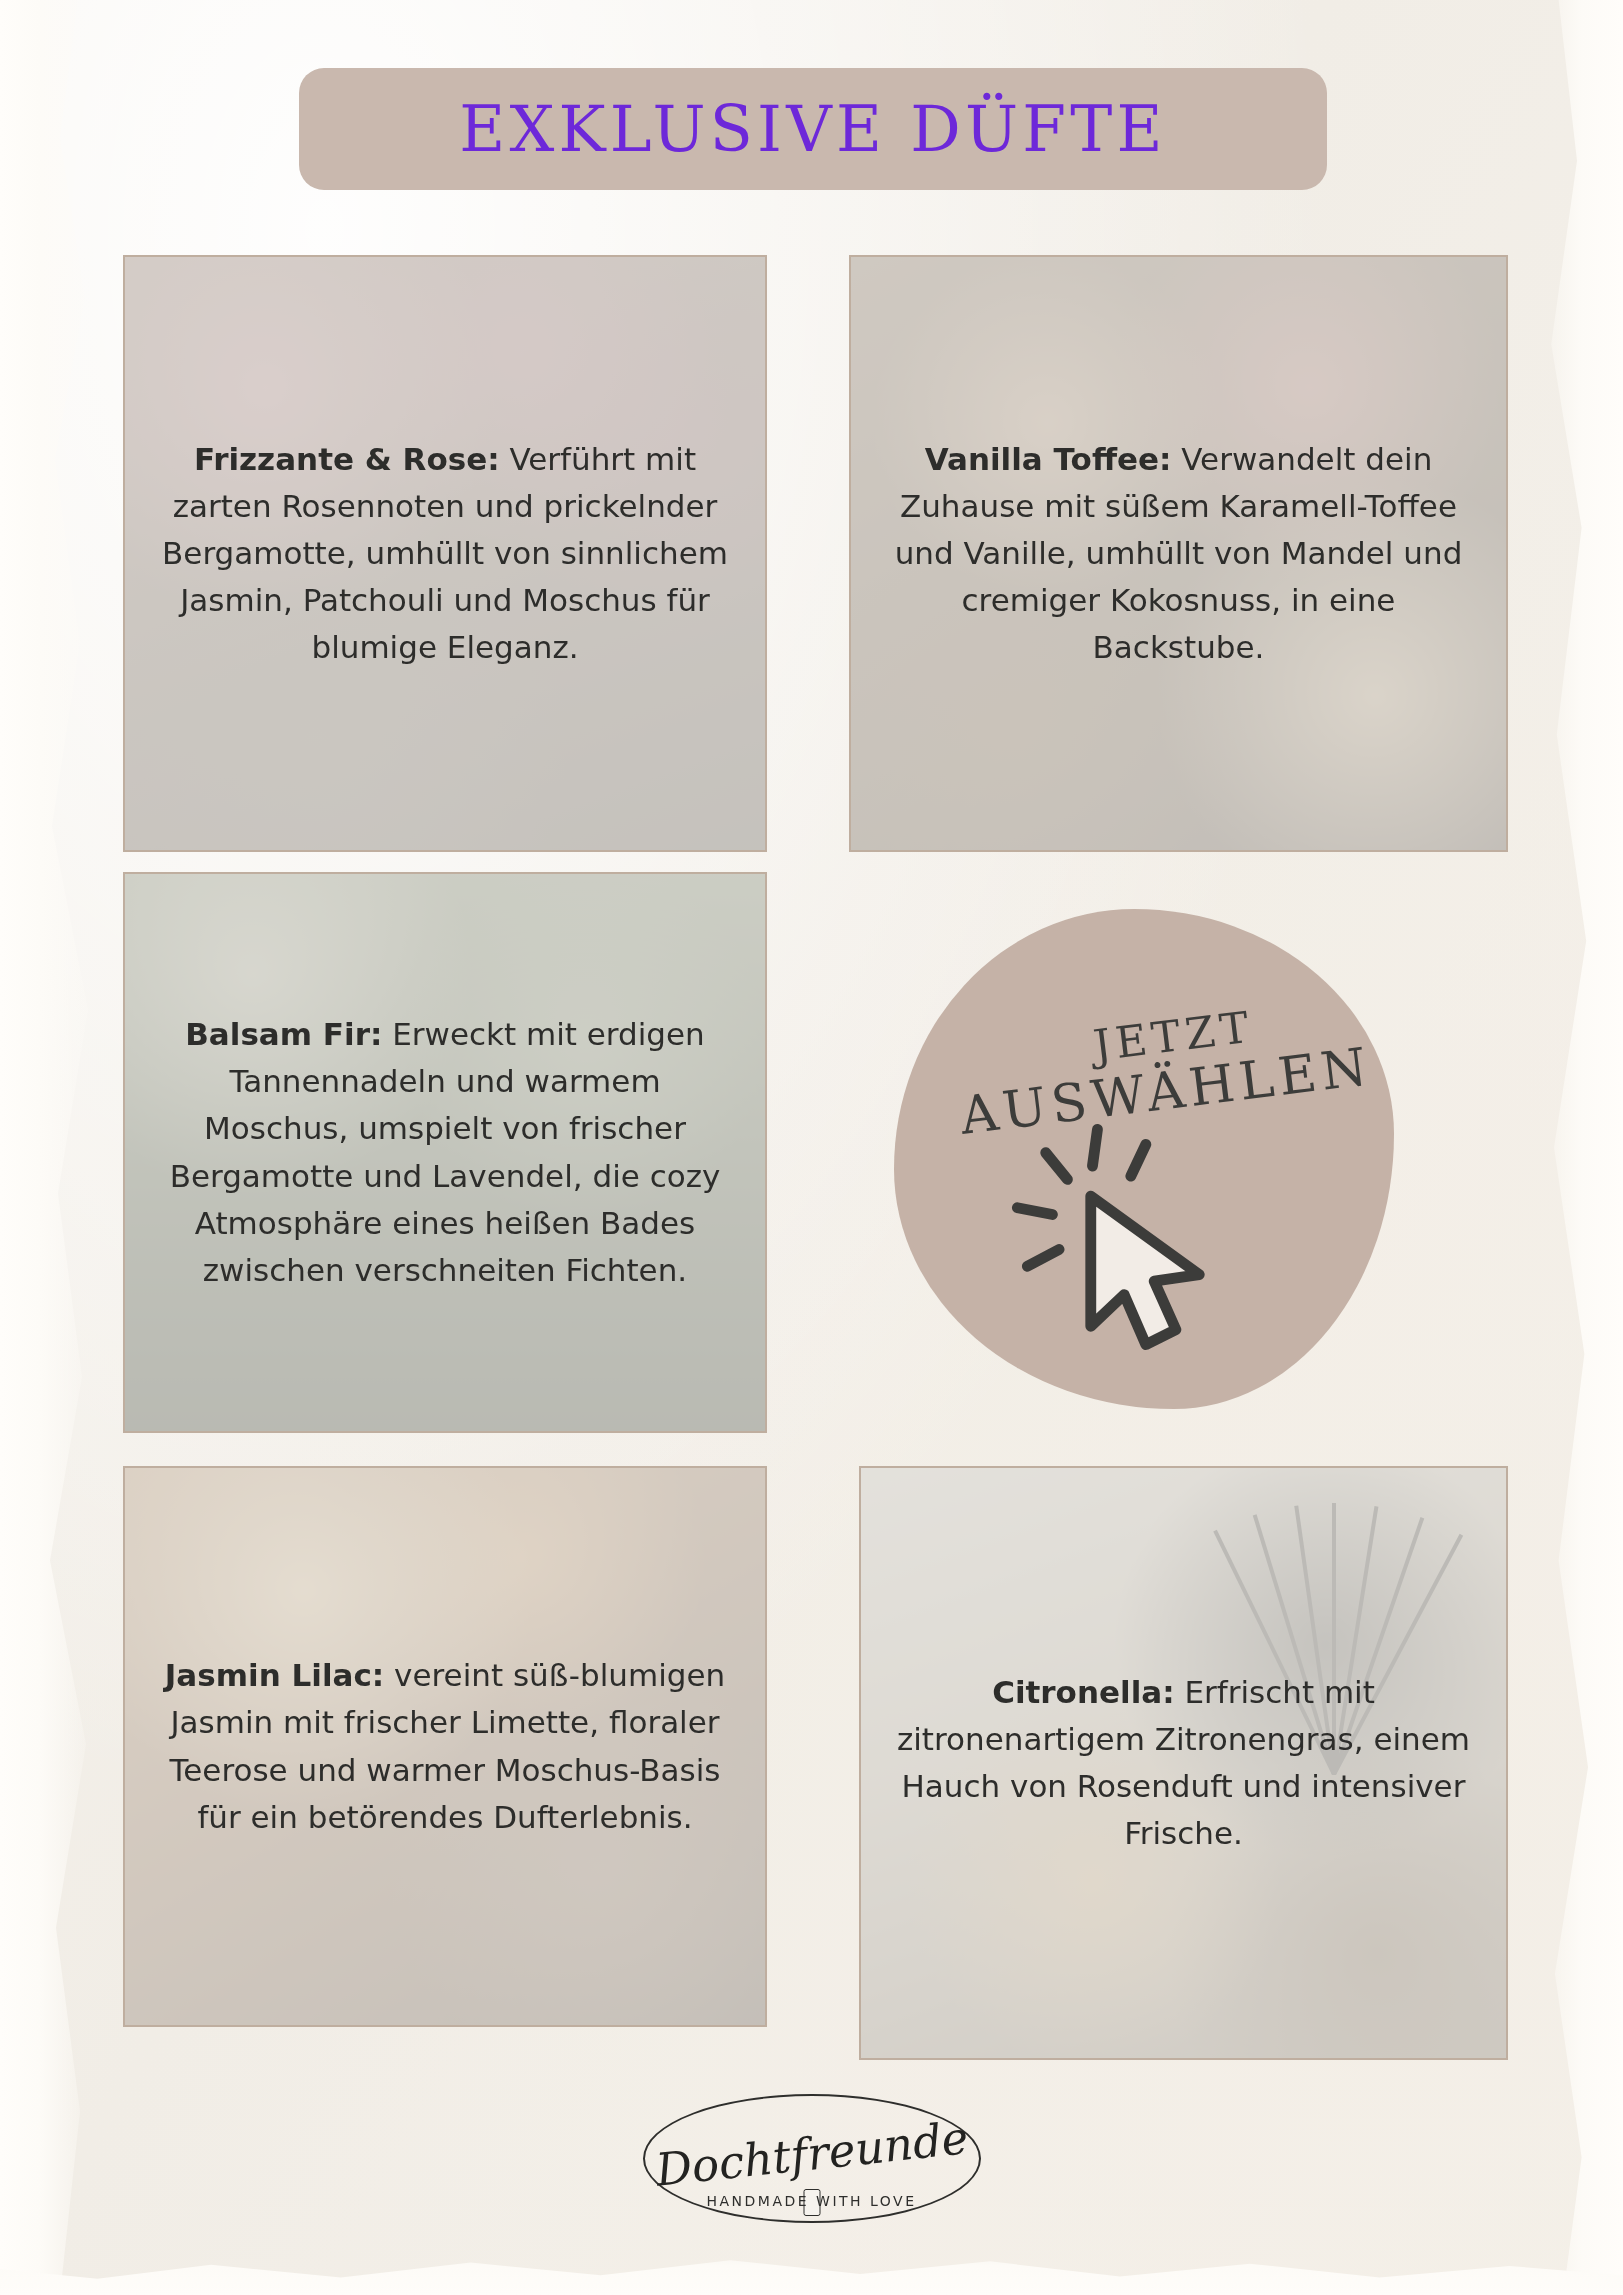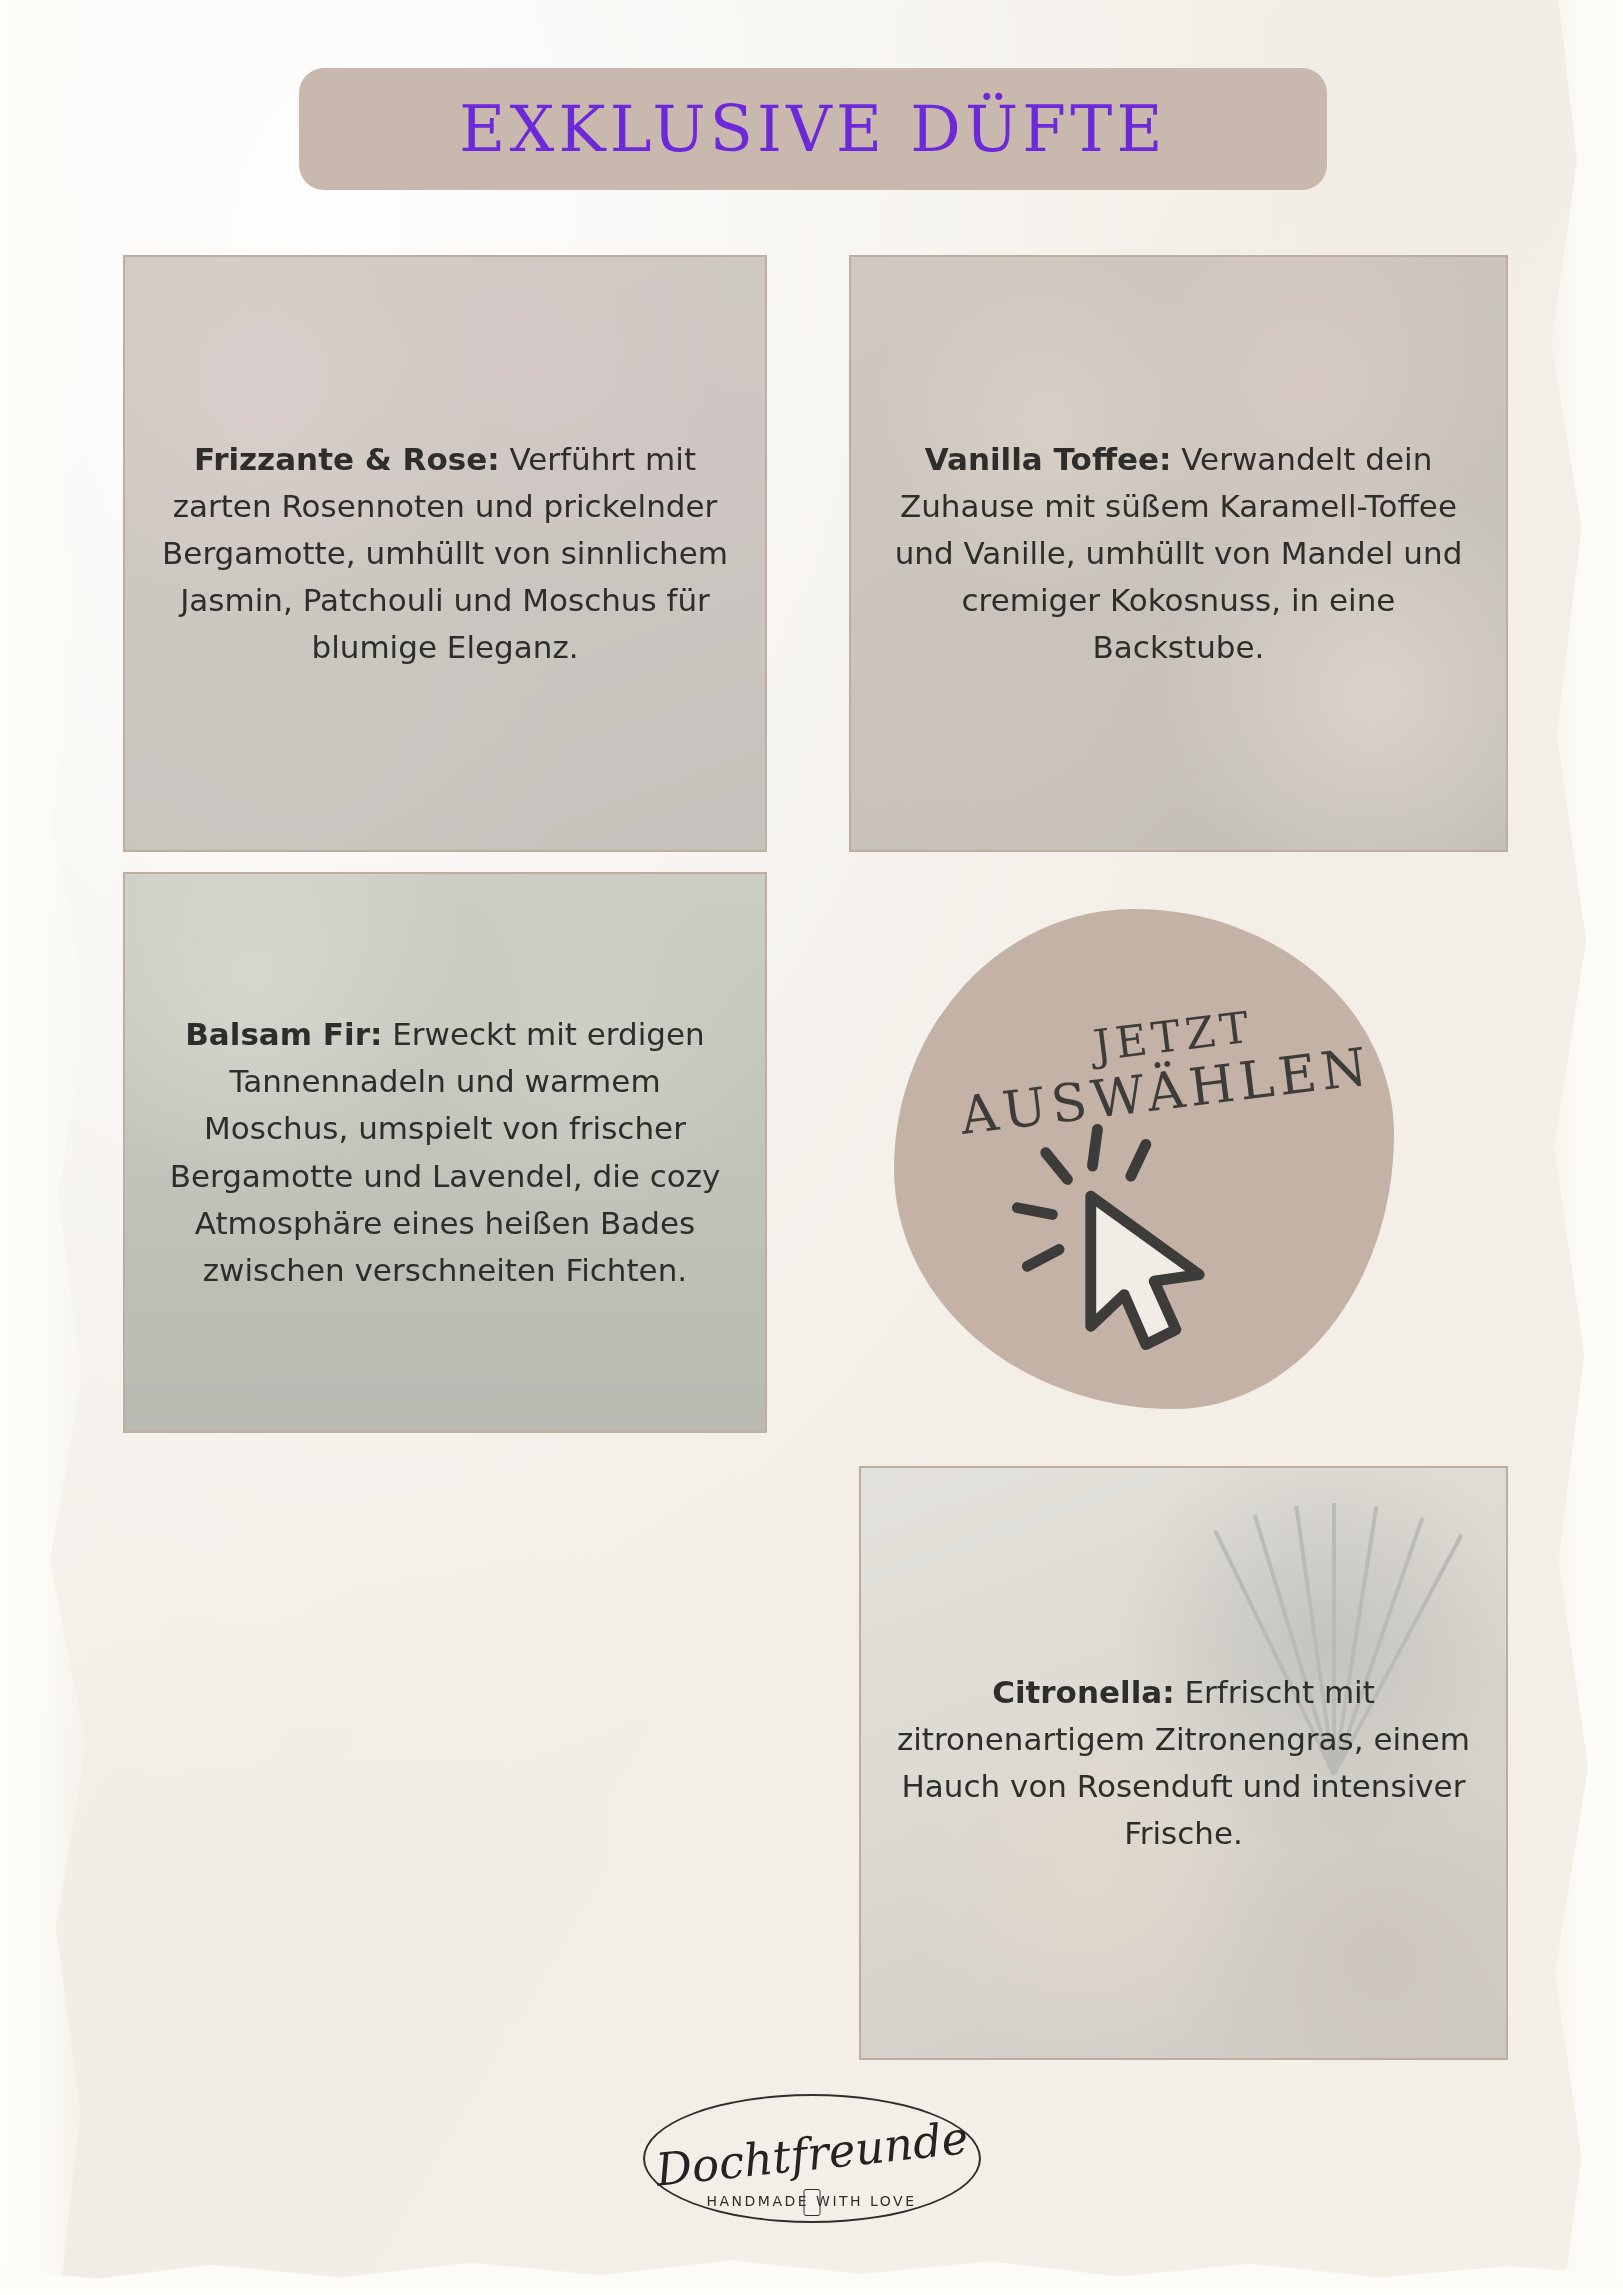--- a/index.html
+++ b/index.html
@@ -301,20 +301,27 @@
         <line x1="118" y1="16" x2="112" y2="60"></line>
         <line x1="56" y1="44" x2="82" y2="76"></line>
         <line x1="22" y1="110" x2="64" y2="118"></line>
         <line x1="176" y1="34" x2="158" y2="72"></line>
         <line x1="34" y1="180" x2="72" y2="160"></line>
       </g>
       <path d="M110 96 L110 252 L150 214 L176 274 L212 256 L186 198 L240 190 Z" fill="#f2ece6" stroke="#3c3c3a" stroke-width="13" stroke-linejoin="round"></path>
     </svg>
   </div>
 
+  <div class="card" style="left:123px; top:1466px; width:644px; height:561px;">
+    <div class="photo photo-jasmin"></div>
+    <div class="veil"></div>
+    <div class="card-text">
+      <span><b>Jasmin Lilac:</b><span> vereint süß-blumigen Jasmin mit frischer Limette, floraler Teerose und warmer Moschus-Basis für ein betörendes Dufterlebnis.</span></span>
+    </div>
+  </div>
 
   <div class="card" style="left:859px; top:1466px; width:649px; height:594px;padding-left:48px;">
     <div class="photo photo-citronella"></div>
     <div class="sticks">
       <i style="transform:rotate(-26deg)"></i>
       <i style="transform:rotate(-17deg)"></i>
       <i style="transform:rotate(-8deg)"></i>
       <i style="transform:rotate(0deg)"></i>
       <i style="transform:rotate(9deg)"></i>
       <i style="transform:rotate(19deg)"></i>

